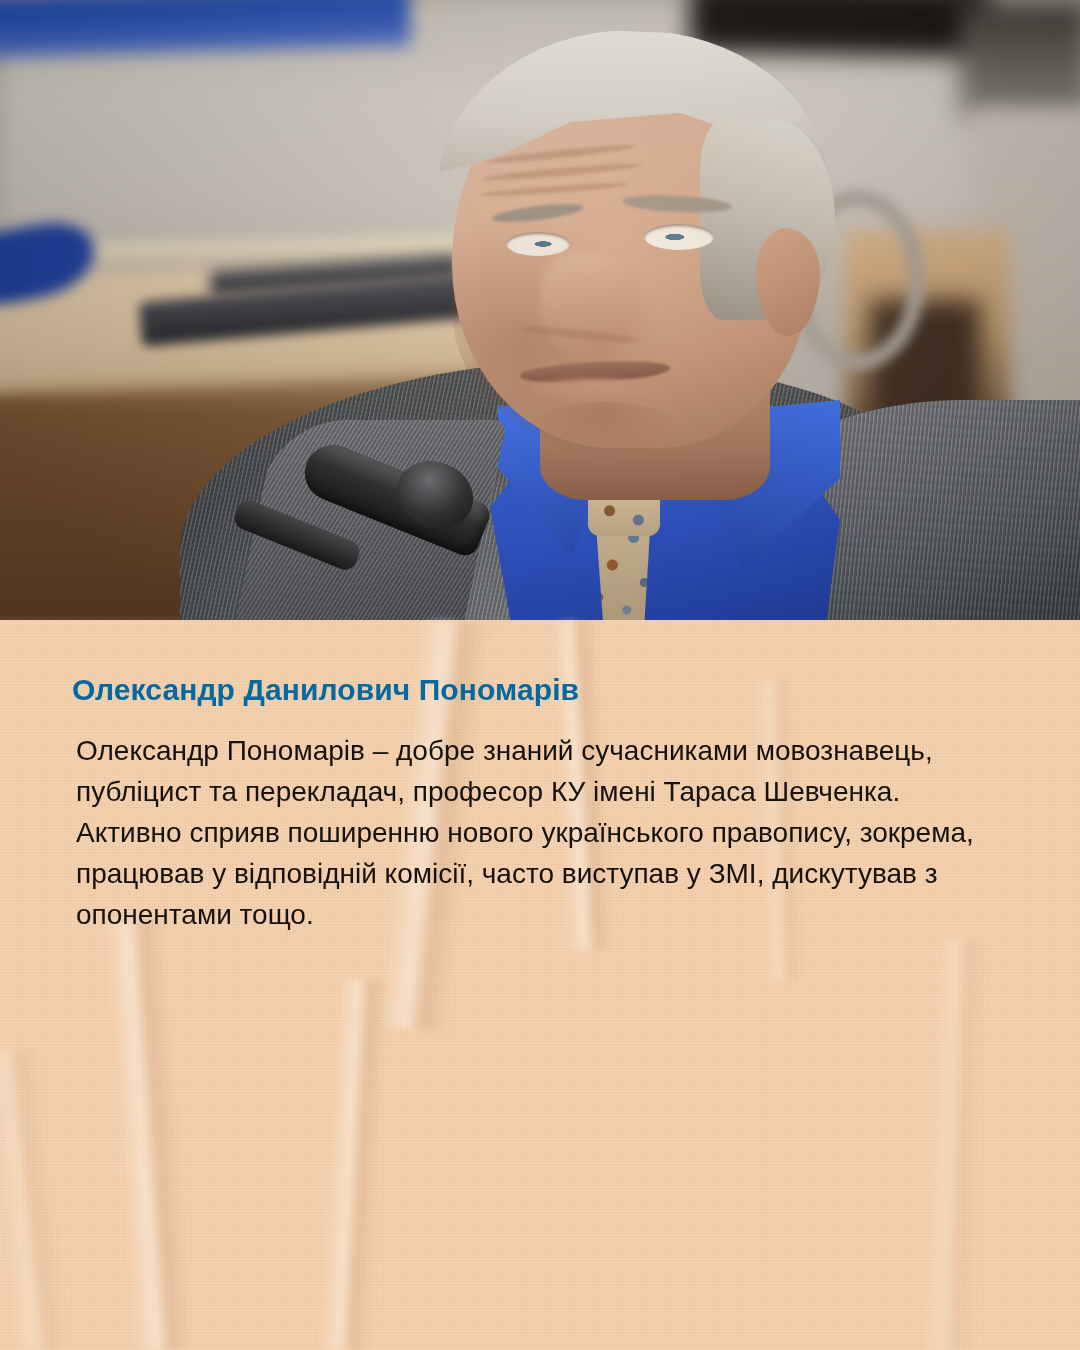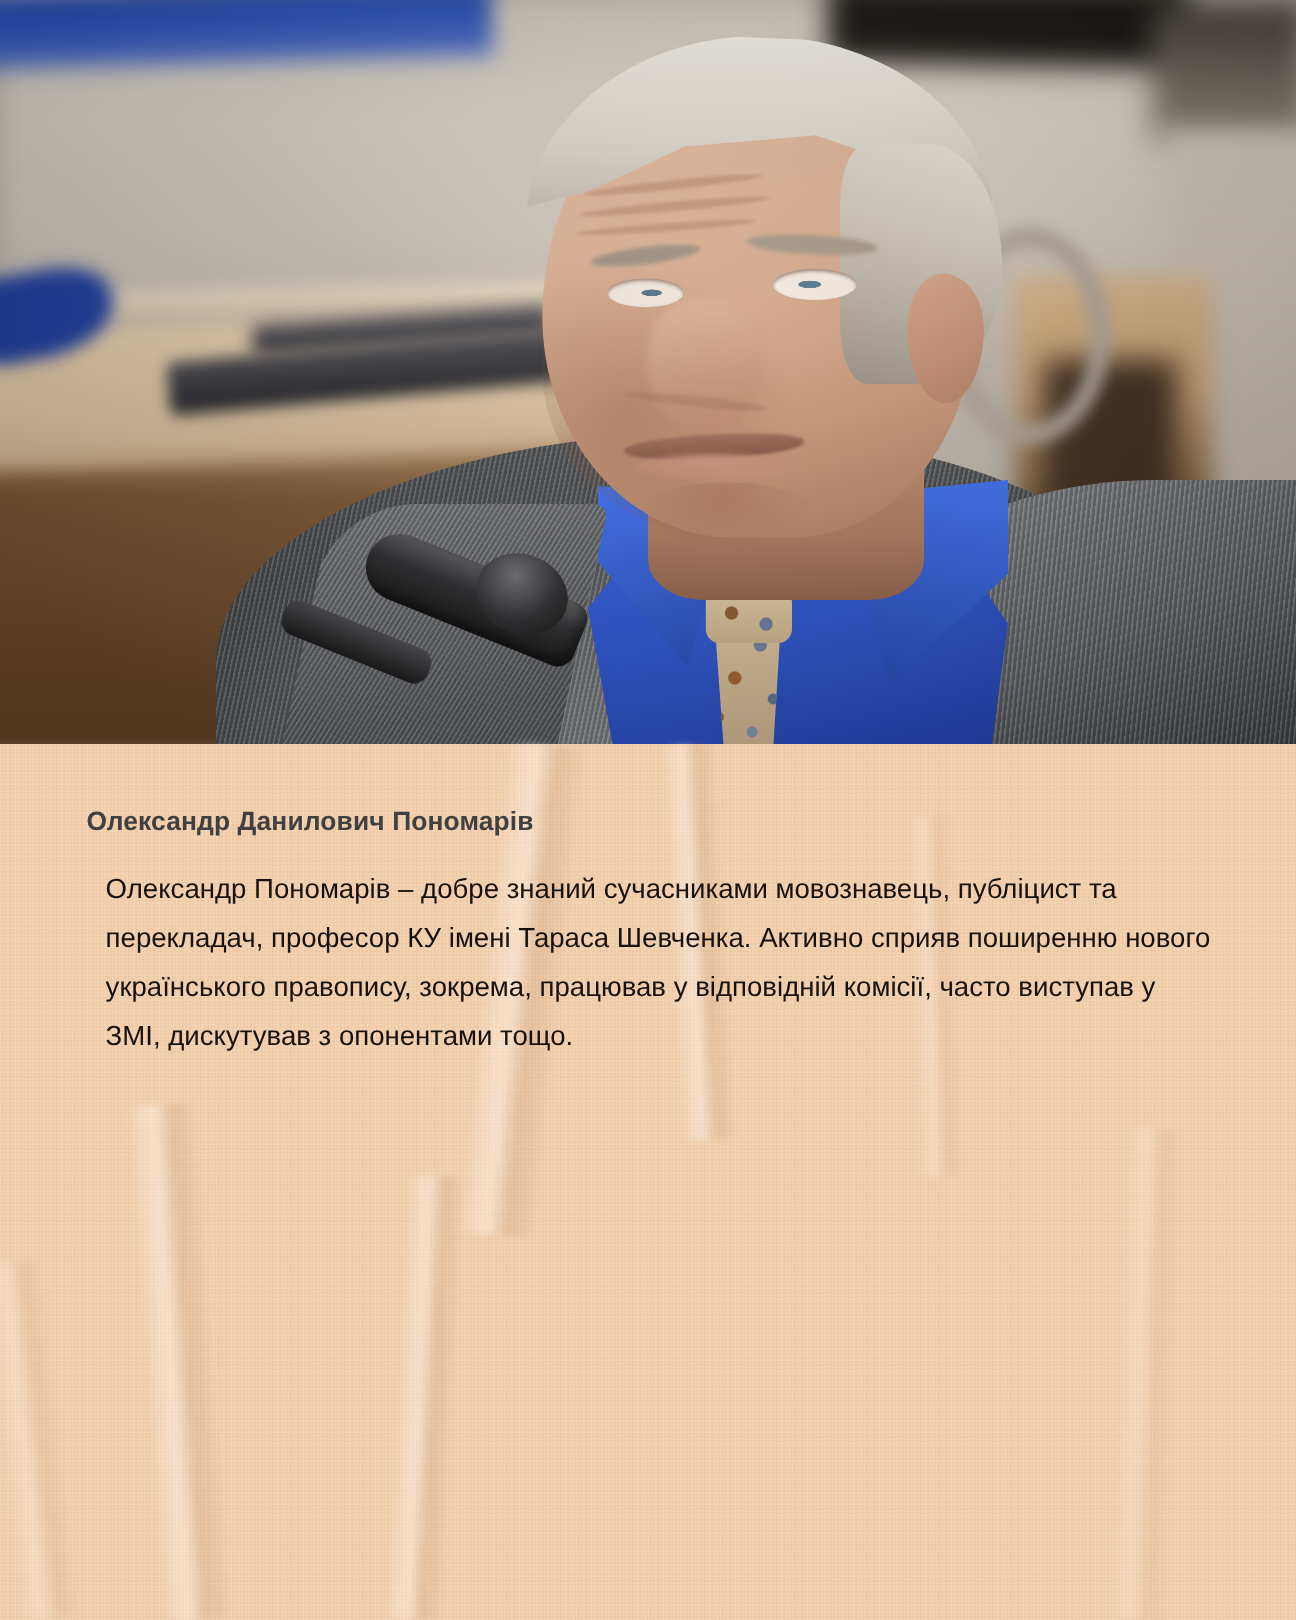--- a/index.html
+++ b/index.html
@@ -442,33 +442,33 @@
   .crease-f { left: 930px;  top: 320px; width: 52px;  height: 410px; transform: rotate(2deg); opacity:.5; }
   .crease-g { left: 0px;    top: 430px; width: 54px;  height: 300px; transform: rotate(-6deg); opacity:.6; }
 
   .panel-content {
     position: absolute;
     left: 72px;
     top: 52px;
     width: 930px;
   }
   .title {
-    font-size: 22px;
+    font-size: 30px;
     font-weight: bold;
-    color: #404040;
+    color: #0369a1;
     letter-spacing: 0.1px;
     margin: 0 0 22px 0;
     line-height: 1.2;
   }
   .body-text {
-    font-size: 23px;
+    font-size: 28px;
     font-weight: normal;
     color: #16110c;
     line-height: 41px;
-    margin: 16px;
+    margin: 4px;
     width: 925px;
     white-space: pre-line;
   }
 </style>
 </head>
 <body>
 
 <div class="card">
 
   <div class="photo">

